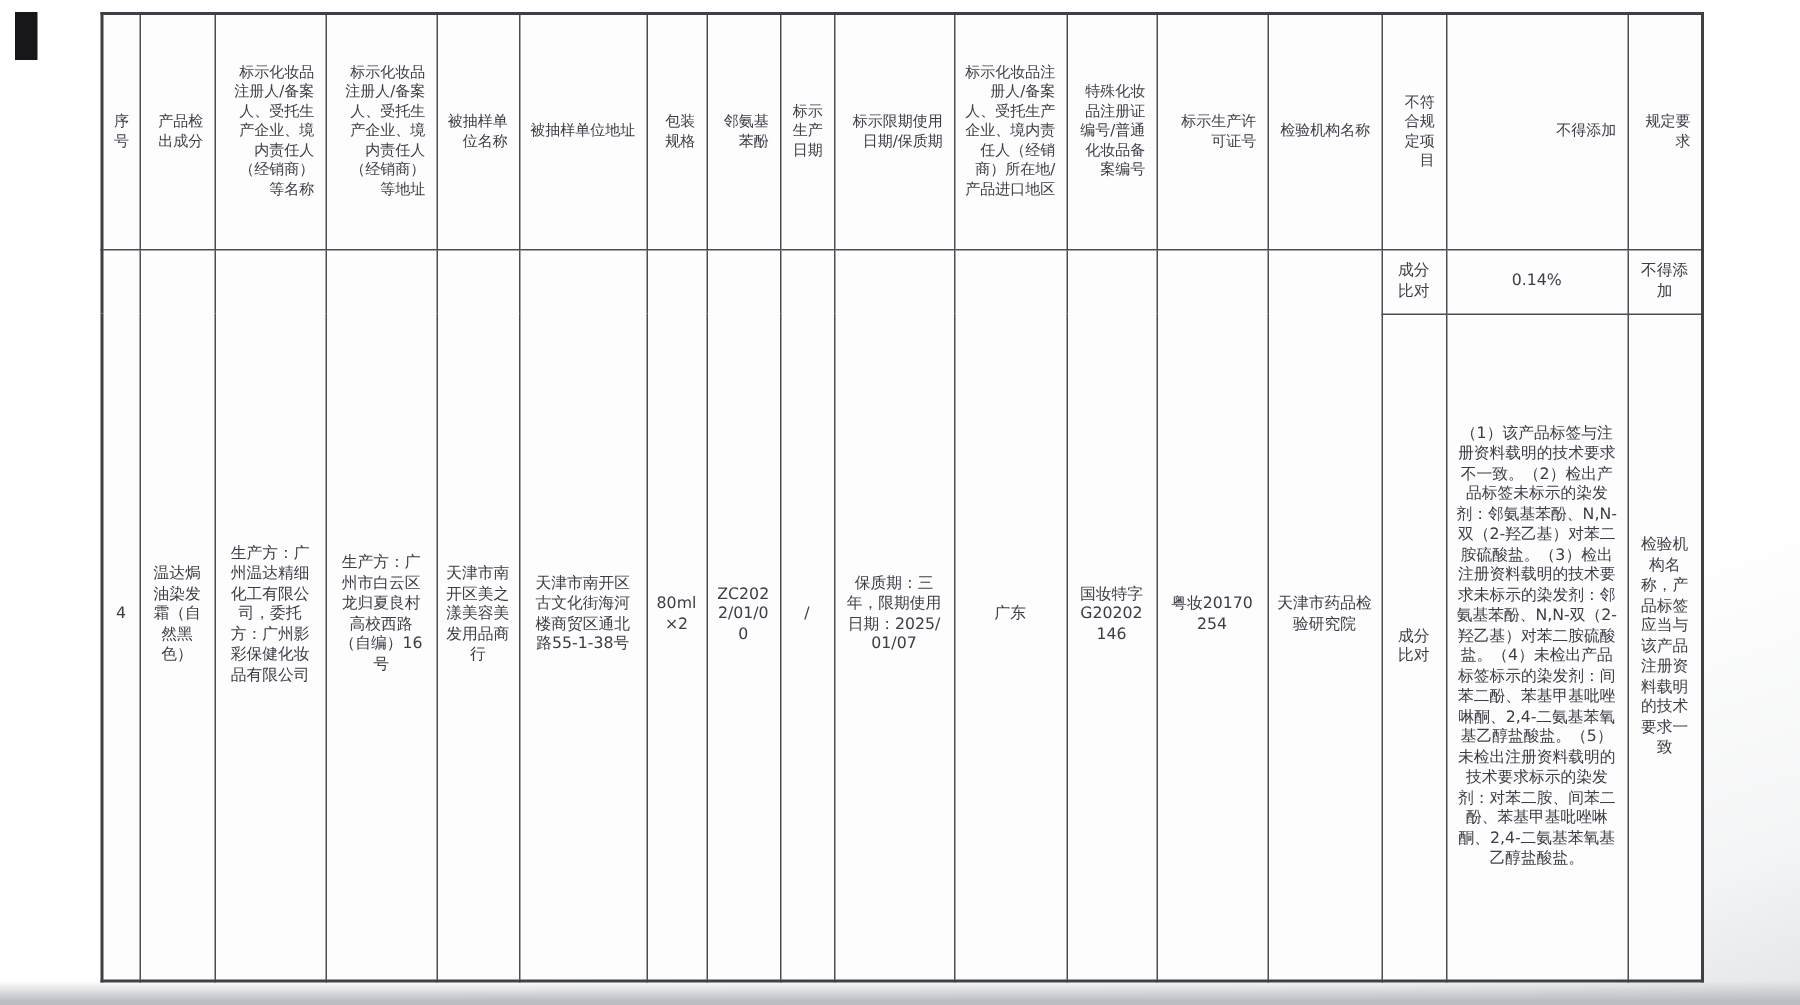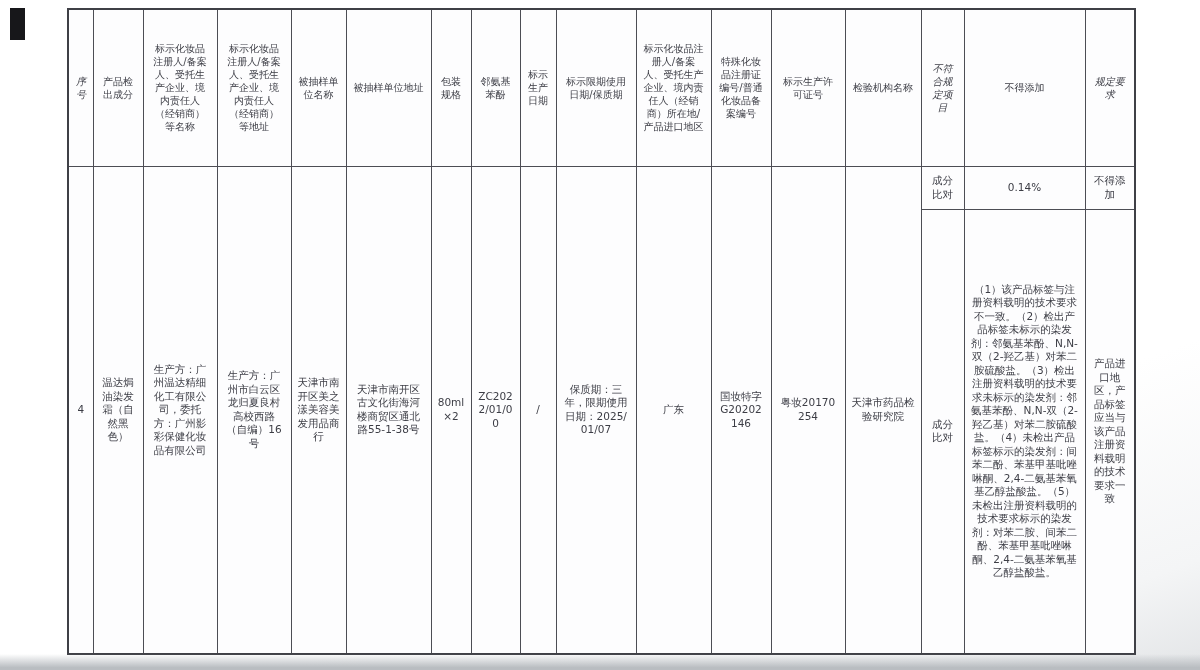--- a/index.html
+++ b/index.html
@@ -42,30 +42,31 @@
     padding: 2px 6px;
     word-break: break-all;
     overflow: hidden;
   }
   table.insp { border: 2px solid #3f4046; }
   table.insp th {
     font-weight: normal;
     font-size: 10px;
     line-height: 13px;
     padding: 2px 7px;
+    text-align: right;
   }
   table.insp td {
     font-size: 10.5px;
     line-height: 13.5px;
   }
   tr.header-row   { height: 157px; }
   tr.sub-row-1    { height: 43px; }
   tr.sub-row-2    { height: 445px; }
   td.seq-cell     { padding: 2px 4px; }
-  th.narrow       { padding: 2px 6px; font-style: italic; }
+  th.narrow       { padding: 2px 6px; }
   td.long-text {
     text-align: left;
     font-size: 11px;
     line-height: 13.8px;
     padding: 4px 9px;
   }
   td.req-long { padding: 2px 12px; }
   .bottom-shade {
     position: absolute;
     left: 0;
@@ -138,19 +139,19 @@
         <td rowspan="2">国妆特字G20202146</td>
         <td rowspan="2">粤妆20170254</td>
         <td rowspan="2">天津市药品检验研究院</td>
         <td>成分比对</td>
         <td>0.14%</td>
         <td>不得添加</td>
       </tr>
       <tr class="sub-row-2">
         <td>成分比对</td>
         <td class="long-text">（1）该产品标签与注册资料载明的技术要求不一致。（2）检出产品标签未标示的染发剂：邻氨基苯酚、N,N-双（2-羟乙基）对苯二胺硫酸盐。（3）检出注册资料载明的技术要求未标示的染发剂：邻氨基苯酚、N,N-双（2-羟乙基）对苯二胺硫酸盐。（4）未检出产品标签标示的染发剂：间苯二酚、苯基甲基吡唑啉酮、2,4-二氨基苯氧基乙醇盐酸盐。（5）未检出注册资料载明的技术要求标示的染发剂：对苯二胺、间苯二酚、苯基甲基吡唑啉酮、2,4-二氨基苯氧基乙醇盐酸盐。</td>
-        <td class="req-long">产品进口地区，产品标签应当与该产品注册资料载明的技术要求一致</td>
+        <td class="req-long">检验机构名称，产品标签应当与该产品注册资料载明的技术要求一致</td>
       </tr>
     </tbody>
   </table>
 
   <div class="bottom-shade"></div>
 </div>
 
 </body></html>

